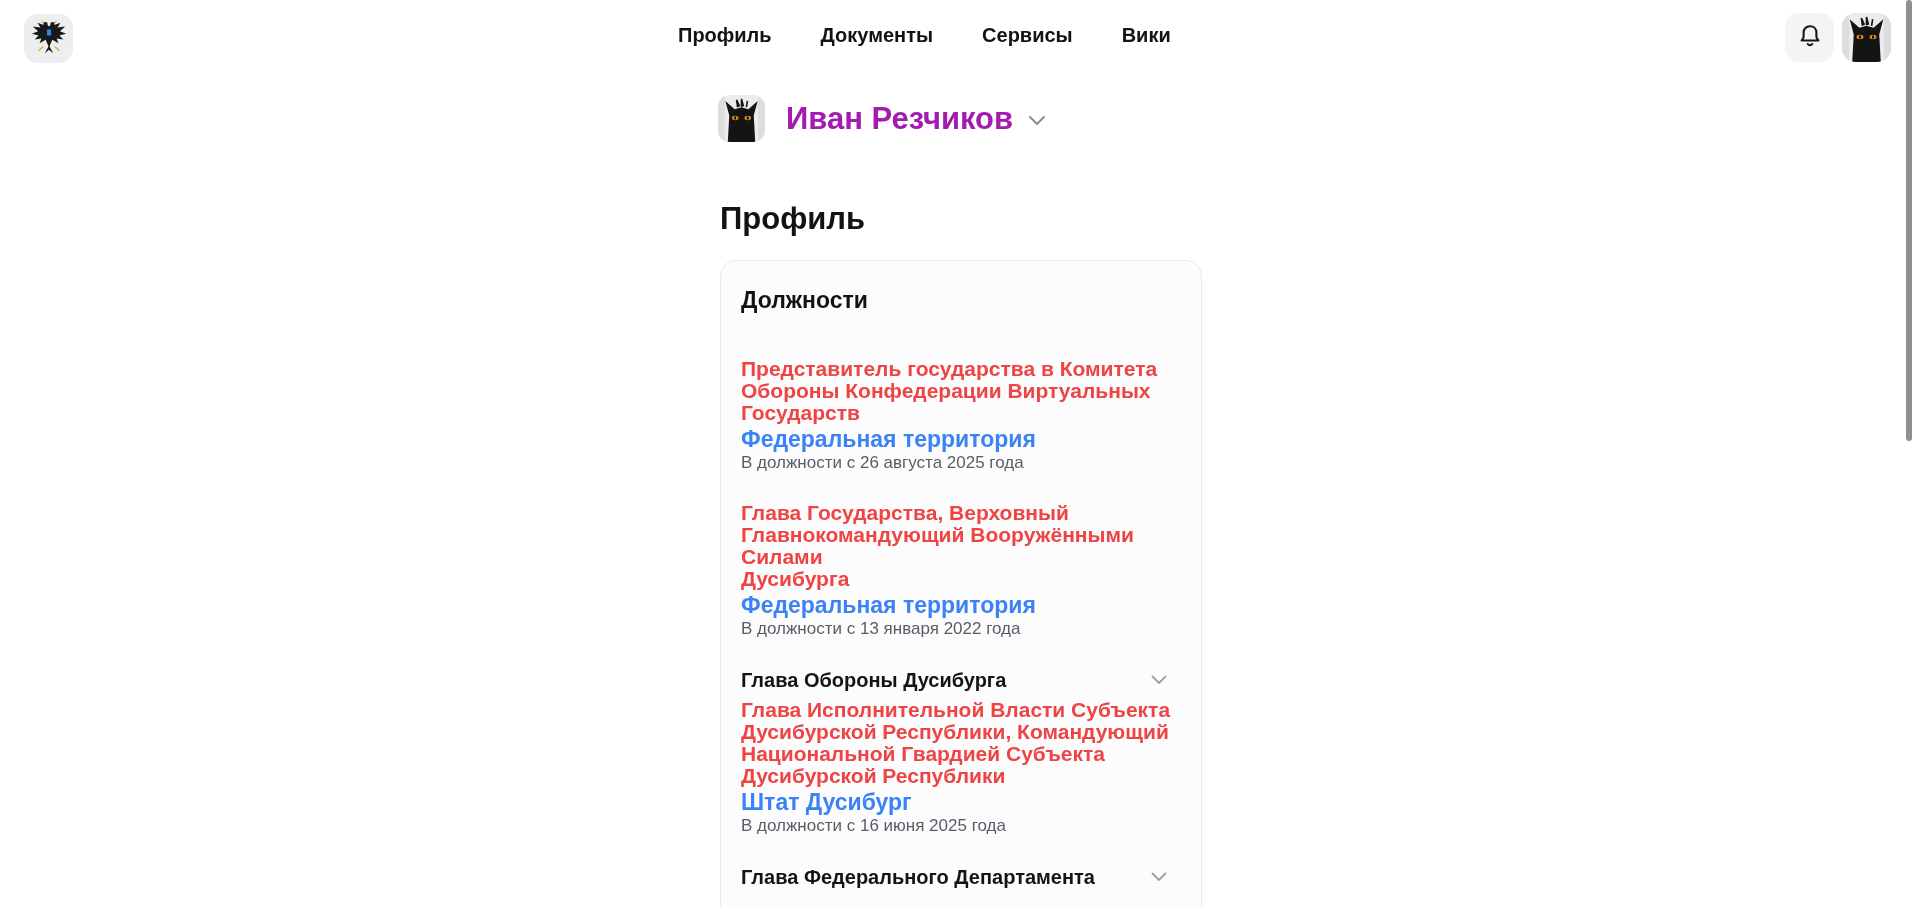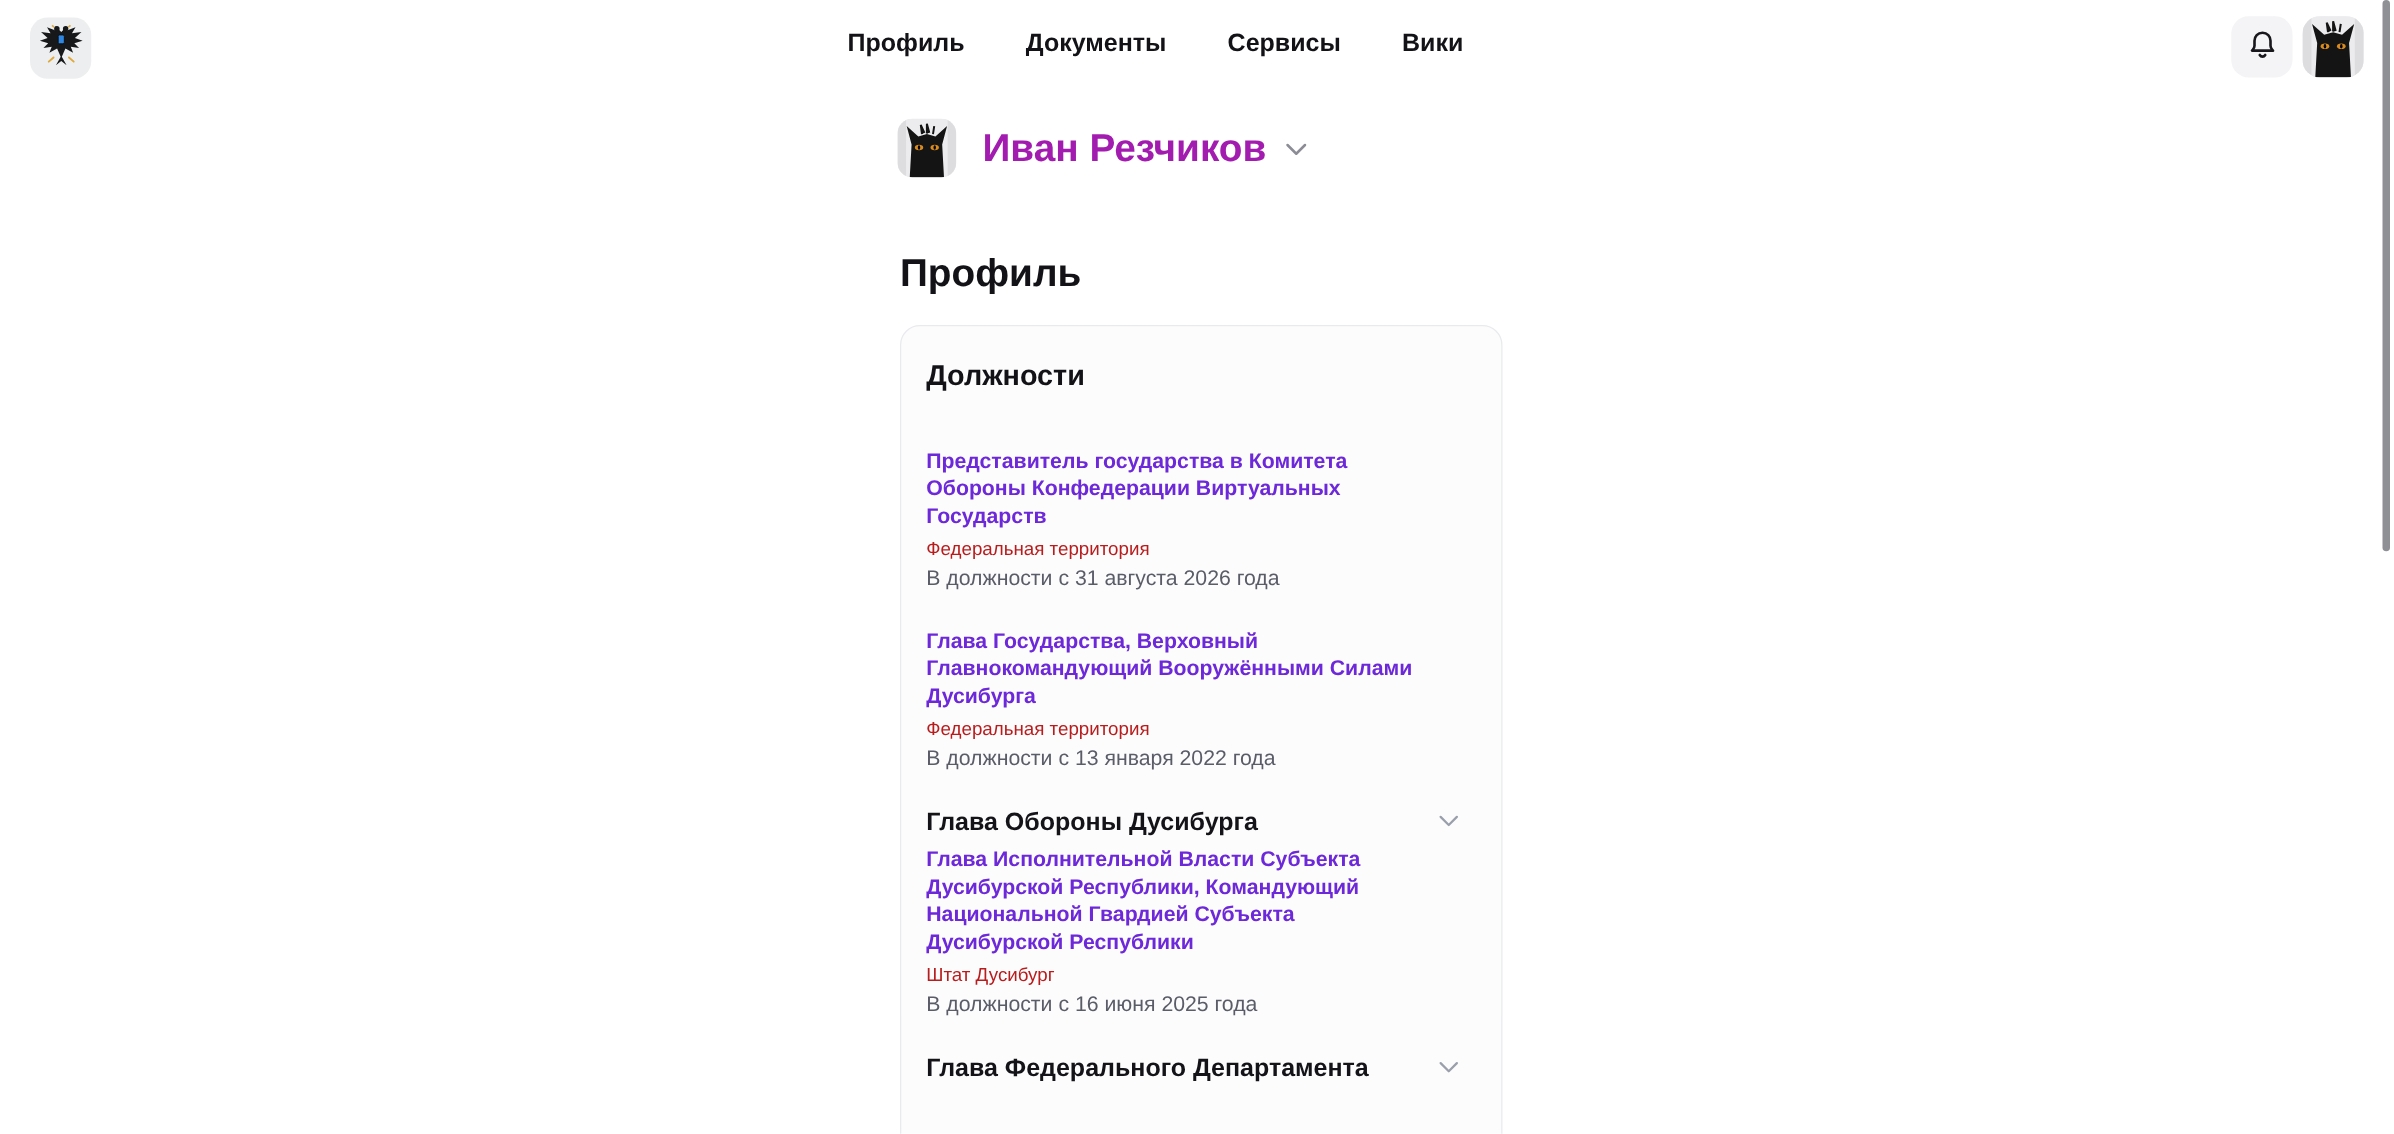--- a/index.html
+++ b/index.html
@@ -84,28 +84,28 @@
     display: flex; align-items: center; justify-content: space-between;
     cursor: pointer;
   }
   .pos-title {
     font-size: 20px; font-weight: 700; color: #141418;
     line-height: 24px;
   }
   .chev { flex: 0 0 auto; margin-left: 10px; margin-right: 14px; }
   .pos-desc {
     margin-top: 7px;
-    font-size: 17px; font-weight: 600; color: #6d28d9;
+    font-size: 21px; font-weight: 600; color: #ef4444;
     line-height: 22px;
     white-space: pre-line;
   }
   .pos-desc:empty, .pos-territory:empty, .pos-since:empty { display: none; }
   .pos-territory {
     margin-top: 4px;
-    font-size: 15px; font-weight: 400; color: #b91c1c;
+    font-size: 23px; font-weight: 700; color: #3b82f6;
     line-height: 23px;
   }
   .pos-since {
     font-size: 17px; font-weight: 500; color: #5a5d68;
     line-height: 23px;
   }
 
   
   .scrollbar-track {
     position: absolute; right: 0; top: 0; width: 12px; height: 907px;
@@ -194,21 +194,21 @@
 <h1 class="page-title">Профиль</h1>
 
 <section class="card">
   <h2 class="card-title">Должности</h2>
   <div>
   <div class="position">
     <div class="pos-desc">Представитель государства в Комитета
 Обороны Конфедерации Виртуальных
 Государств</div>
     <div class="pos-territory">Федеральная территория</div>
-    <div class="pos-since">В должности с 31 августа 2026 года</div>
+    <div class="pos-since">В должности с 26 августа 2025 года</div>
   </div>
 
   <div class="position">
     <div class="pos-desc">Глава Государства, Верховный
 Главнокомандующий Вооружёнными Силами
 Дусибурга</div>
     <div class="pos-territory">Федеральная территория</div>
     <div class="pos-since">В должности с 13 января 2022 года</div>
   </div>
 

